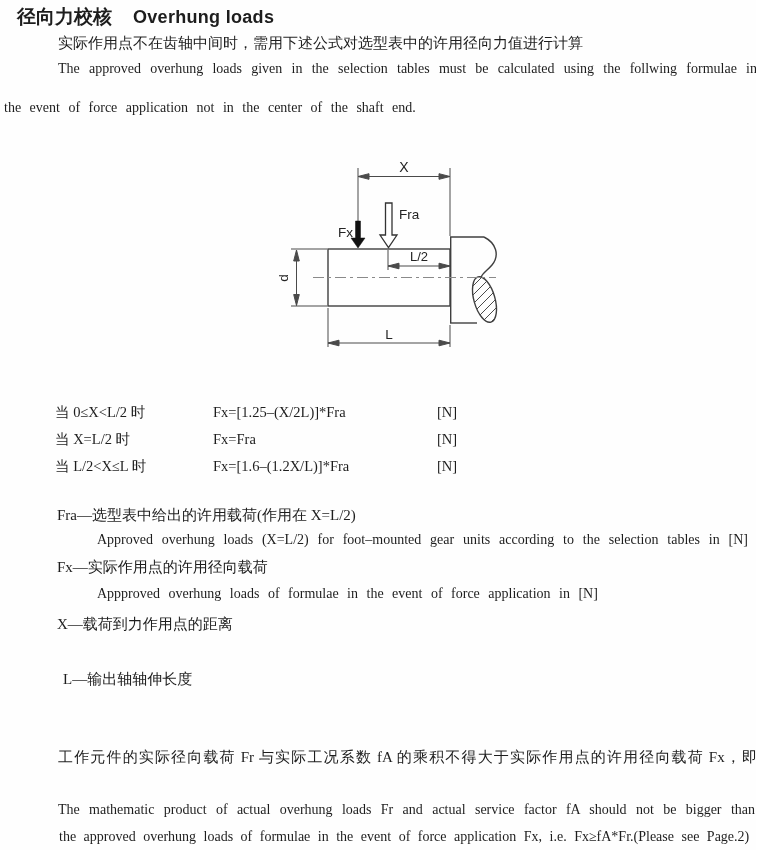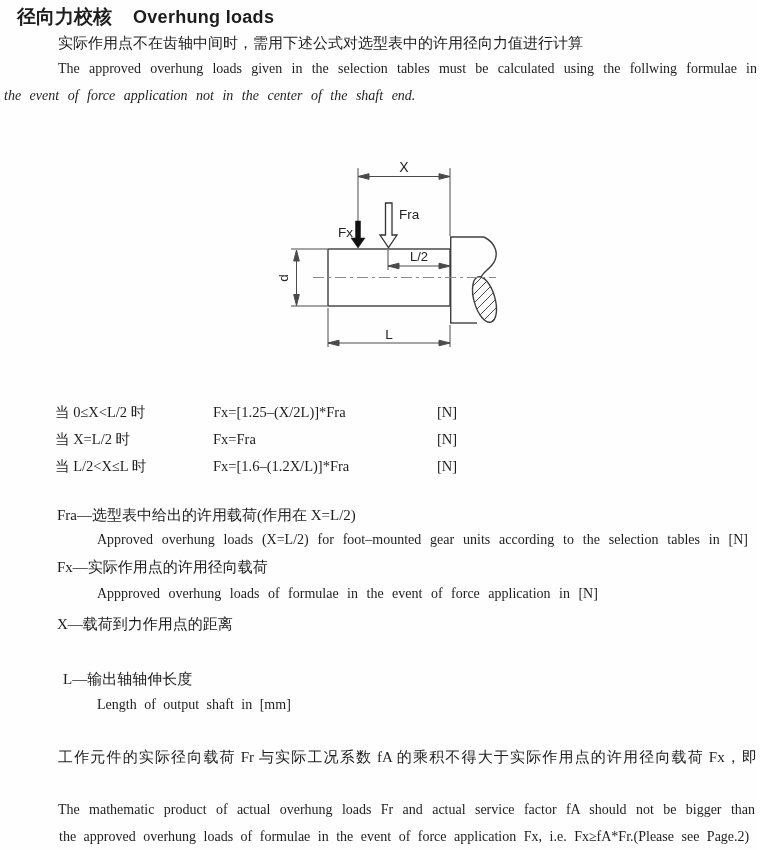--- a/index.html
+++ b/index.html
@@ -24,21 +24,21 @@
 <body>
 
 <div class="page">
 
   <div class="l sans" style="left:17px;top:5px;">
     <span class="title-zh">径向力校核</span><span class="title-en">Overhung loads</span>
   </div>
 
   <div class="l serif zh15" style="left:58px;top:34px;">实际作用点不在齿轴中间时，需用下述公式对选型表中的许用径向力值进行计算</div>
   <div class="l serif en14 just ws4" style="left:58px;top:60px;width:699px;">The approved overhung loads given in the selection tables must be calculated using the follwing formulae in</div>
-  <div class="l serif en14 ws5" style="left:4px;top:87px;font-style:italic;">the event of force application not in the center of the shaft end.</div>
+  <div class="l serif en14 ws5" style="left:4px;top:99px;">the event of force application not in the center of the shaft end.</div>
 
   <svg class="diagram" width="780" height="850" viewBox="0 0 780 850">
     <defs>
       <clipPath id="lobeClip">
         <ellipse cx="484.5" cy="299.5" rx="10.5" ry="23.5" transform="rotate(-16 484.5 299.5)"></ellipse>
       </clipPath>
     </defs>
 
     <g>
       <rect x="328" y="249" width="122" height="57" fill="#ffffff" stroke="#3f3f3f" stroke-width="1.4"></rect>
@@ -124,19 +124,18 @@
 
   <div class="l serif zh15" style="left:57px;top:506px;">Fra—选型表中给出的许用载荷(作用在 X=L/2)</div>
   <div class="l serif en14 just ws3" style="left:97px;top:531px;width:651px;">Approved overhung loads (X=L/2) for foot–mounted gear units according to the selection tables in [N]</div>
 
   <div class="l serif zh15" style="left:57px;top:558px;">Fx—实际作用点的许用径向载荷</div>
   <div class="l serif en14 ws5" style="left:97px;top:585px;">Appproved overhung loads of formulae in the event of force application in [N]</div>
 
   <div class="l serif zh15" style="left:57px;top:615px;">X—载荷到力作用点的距离</div>
 
   <div class="l serif zh15" style="left:63px;top:670px;text-align:right;">L—输出轴轴伸长度</div>
-  <div class="l serif en14 ws4" style="left:97px;top:696px;">Length of output shaft in [mm]</div>
 
   <div class="l serif zh15 just" style="left:58px;top:748px;width:699px;">工作元件的实际径向载荷 Fr 与实际工况系数 fA 的乘积不得大于实际作用点的许用径向载荷 Fx，即</div>
   <div class="l serif en14 just ws2" style="left:58px;top:801px;width:697px;">The mathematic product of actual overhung loads Fr and actual service factor fA should not be bigger than</div>
   <div class="l serif en14 ws4" style="left:13px;top:828px;margin-left:46px;">the approved overhung loads of formulae in the event of force application Fx, i.e. Fx≥fA*Fr.(Please see Page.2)</div>
 
 </div>
 
 </body></html>

